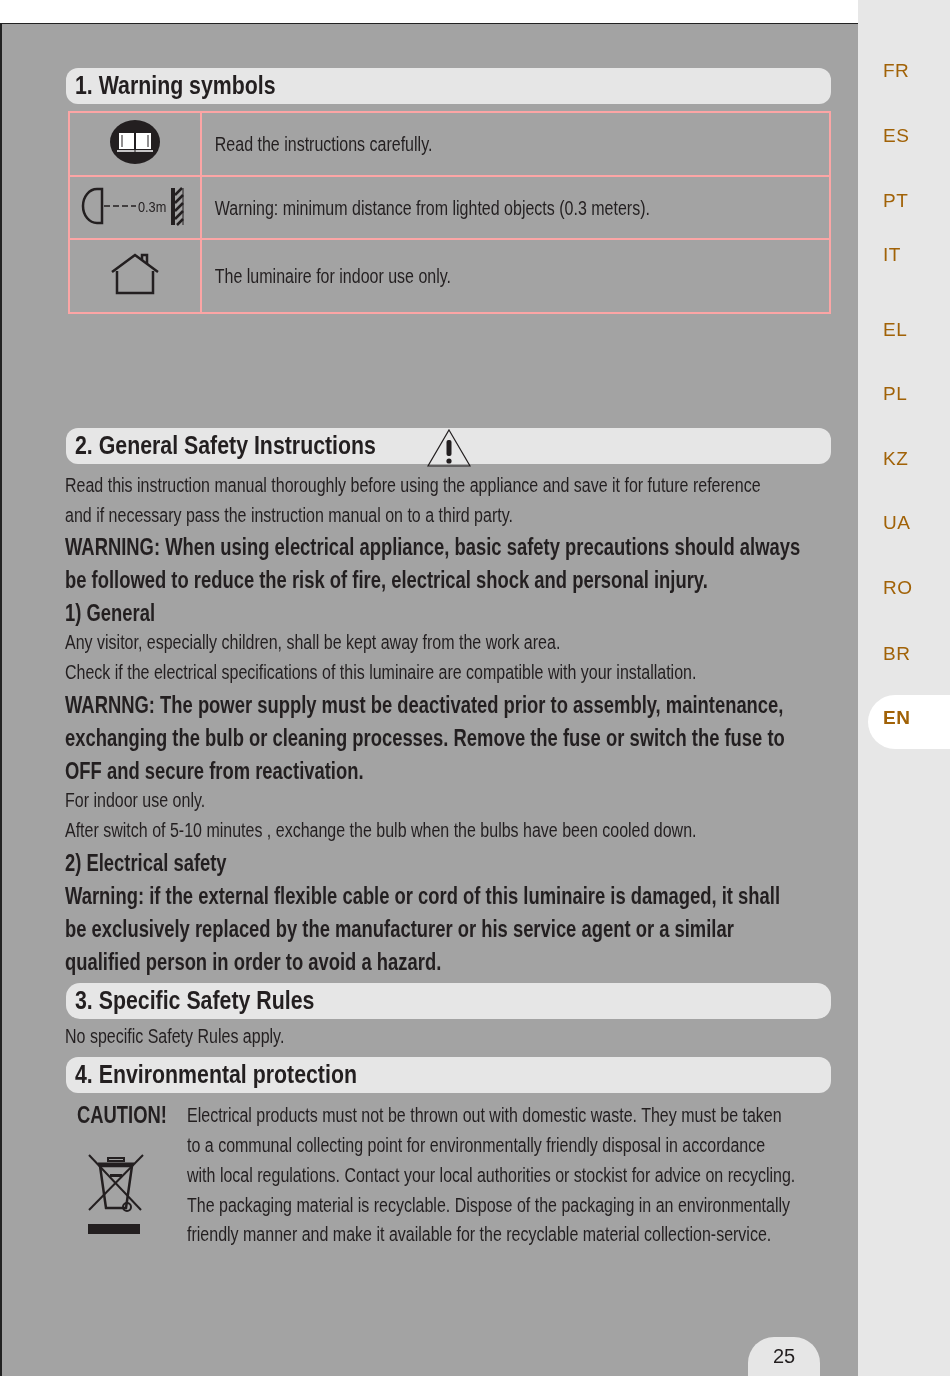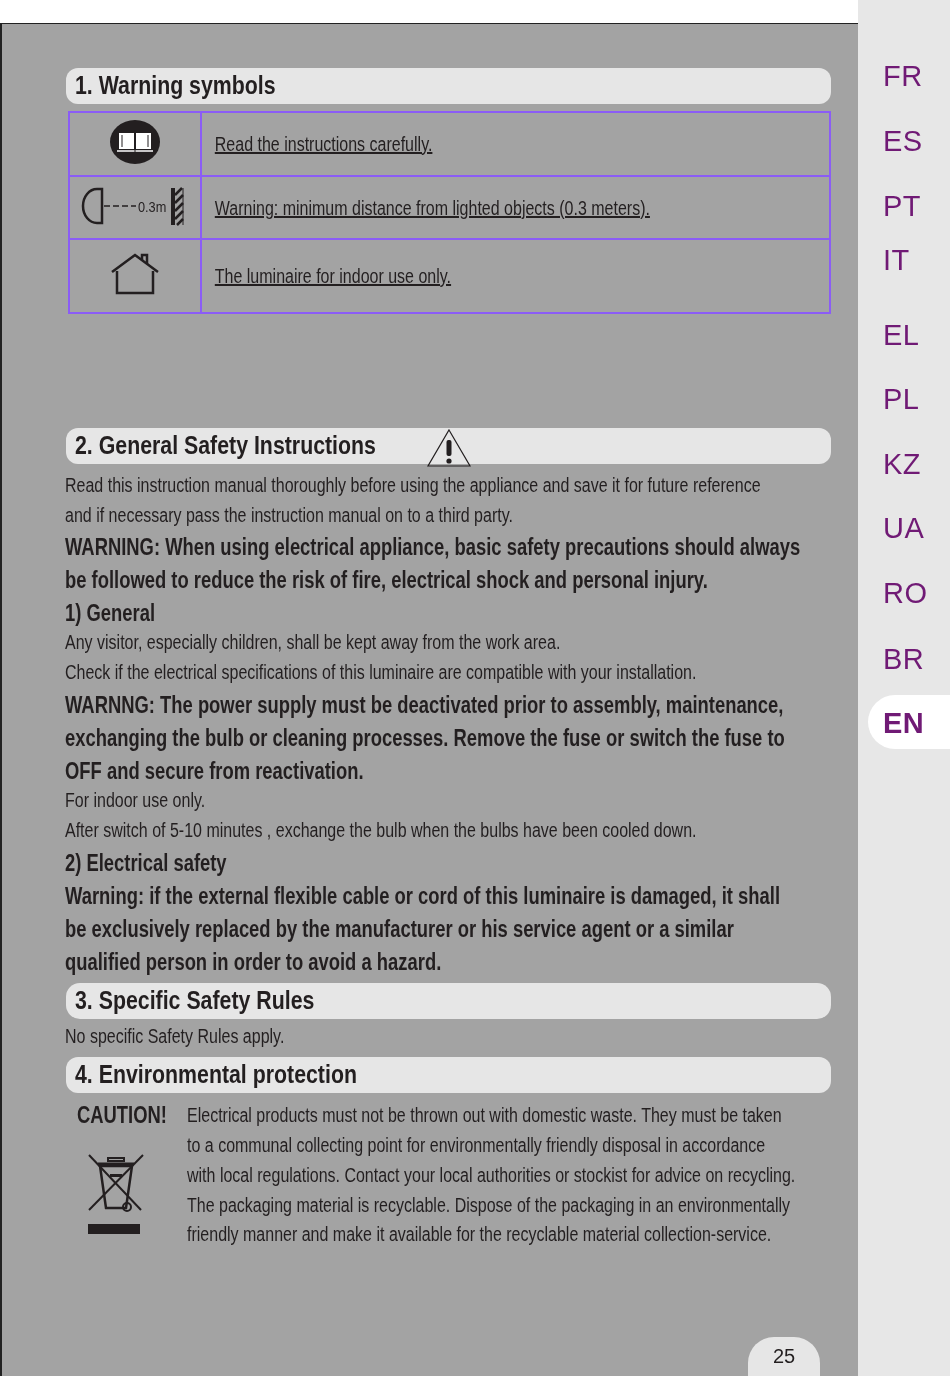--- a/index.html
+++ b/index.html
@@ -1,32 +1,32 @@
 <!DOCTYPE html>
 <html><head>
 <meta charset="utf-8">
 <style>
   html, body { margin: 0; padding: 0; }
   body { width: 950px; height: 1376px; position: relative; background: #ffffff; overflow: hidden;
          font-family: "Liberation Sans Narrow", "Liberation Sans", sans-serif; color: #231f20; }
   .page { position: absolute; left: 0; top: 15px; width: 858px; height: 1374px; border-left: 2px solid #222; border-top: 1px solid #222; border-bottom: 2px solid #222; background: #a3a3a3; margin-top: 8px; }
   .sidebar { position: absolute; left: 858px; top: 0; width: 92px; height: 1376px; background: #e7e7e7; }
-  .lang { position: absolute; left: 25px; font-size: 29px; color: #701a75; letter-spacing: 0.5px; }
+  .lang { position: absolute; left: 25px; font-size: 19px; color: #a16207; letter-spacing: 0.5px; }
   .lang.active { font-weight: bold; left: 25px; }
   .lang-active-bg { position: absolute; left: 10px; top: 695px; width: 82px; height: 54px; background: #fff; border-radius: 27px 0 0 27px; }
 
   .sec-head { position: absolute; left: 64px; width: 765px; height: 36px; background: #e6e6e6; border-radius: 12px; }
   .sec-head span { position: absolute; left: 9px; top: 2px; font-size: 26px; font-weight: bold; transform: scaleX(0.82); transform-origin: left center; white-space: nowrap; }
 
   .t { position: absolute; white-space: nowrap; transform-origin: left center; }
   .n { font-size: 20px; transform: scaleX(0.80); }
   .b { font-size: 23px; font-weight: bold; transform: scaleX(0.80); }
 
   table.sym { position: absolute; left: 66px; top: 87px; width: 763px; border-collapse: collapse; }
-  table.sym td { border: 2px solid #8b5cf6; padding: 0; text-decoration: underline; }
+  table.sym td { border: 2px solid #fca5a5; padding: 0; }
   table.sym td.icon { width: 130px; text-align: center; vertical-align: middle; }
   table.sym td.desc { position: relative; }
   table.sym .desc-text { display: block; font-size: 20px; line-height: 30px; padding-left: 16px; transform: scaleX(0.80); transform-origin: left center; white-space: nowrap; }
 
   .pagenum-tab { position: absolute; left: 746px; top: 1313px; width: 72px; height: 63px; background: #e6e6e6; border-radius: 26px 26px 0 0; }
   .pagenum-tab span { position: absolute; width: 100%; text-align: center; top: 8px; font-size: 20px; font-family: "Liberation Sans", sans-serif; }
 </style>
 </head>
 <body>
 

